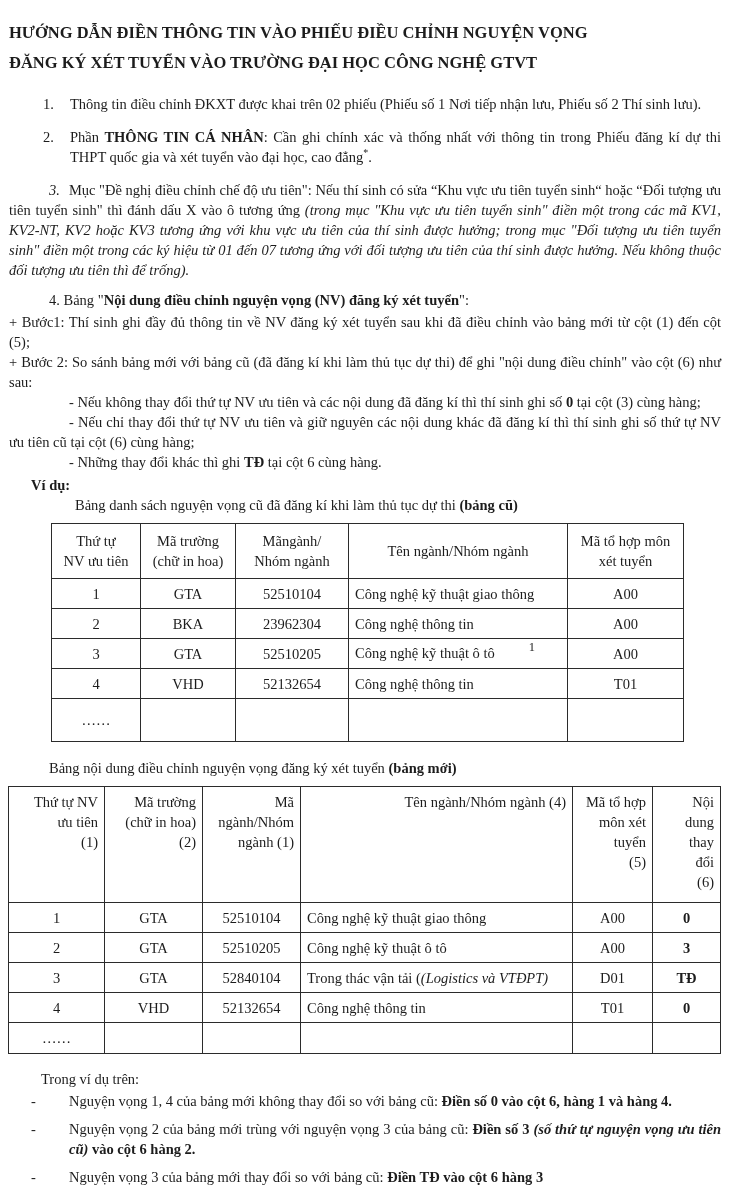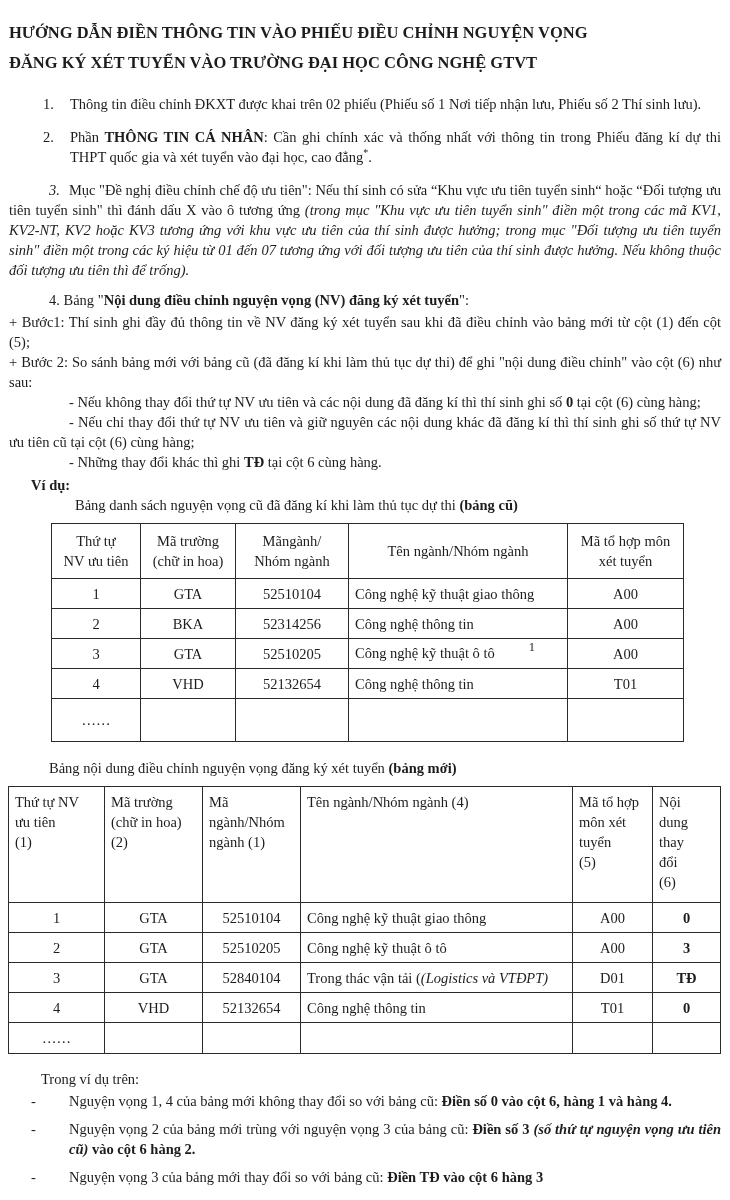--- a/index.html
+++ b/index.html
@@ -33,21 +33,21 @@
   sup.star{font-size:10px;vertical-align:super;line-height:0;}
   table{border-collapse:collapse;table-layout:fixed;}
   td{border:1px solid #2b2b2b;padding:2px 6px;font-size:14.5px;line-height:20px;
      overflow:hidden;}
   .t-old{width:632px;margin-left:42px;}
   .t-old td.hd{text-align:center;vertical-align:middle;white-space:pre-line;height:50px;}
   .t-old td.c{text-align:center;height:25px;}
   .t-old td.l{text-align:left;}
   .t-old tr.dots td{height:38px;}
   .t-new{width:712px;margin-left:-1px;margin-top:2px;}
-  .t-new td.hd{text-align:left;vertical-align:top;white-space:pre-line;height:108px;padding-top:5px;}
+  .t-new td.hd{text-align:right;vertical-align:top;white-space:pre-line;height:108px;padding-top:5px;}
   .t-new td.c{text-align:center;height:25px;}
   .t-new td.l{text-align:left;}
   .t-new tr.dots td{height:26px;}
   .chg{font-weight:bold;text-align:center;}
   .supnote{position:relative;top:-7px;margin-left:34px;font-size:12.5px;}
   .footer{margin-top:10px;}
   .f-intro{margin-left:32px;margin-bottom:2px;margin-top:15px;}
   .fb{display:flex;margin-left:22px;margin-bottom:8px;}
   .fb .dash{flex:0 0 38px;}
   .fb .body{flex:1;text-align:justify;}
@@ -69,21 +69,21 @@
     <span class="body"><span>Phần </span><span class="b">THÔNG TIN CÁ NHÂN</span><span>: Cần ghi chính xác và thống nhất với thông tin trong Phiếu đăng kí dự thi THPT quốc gia và xét tuyển vào đại học, cao đẳng</span><sup class="star">*</sup><span>.</span></span>
   </div>
 
   <p class="para ind j item3"><span class="n3">3.</span><span>Mục "Đề nghị điều chỉnh chế độ ưu tiên": Nếu thí sinh có sửa “Khu vực ưu tiên tuyển sinh“ hoặc “Đối tượng ưu tiên tuyển sinh" thì đánh dấu X vào ô tương ứng </span><span class="it">(trong mục "Khu vực ưu tiên tuyển sinh" điền một trong các mã KV1, KV2-NT, KV2 hoặc KV3 tương ứng với khu vực ưu tiên của thí sinh được hưởng; trong mục "Đối tượng ưu tiên tuyển sinh" điền một trong các ký hiệu từ 01 đến 07 tương ứng với đối tượng ưu tiên của thí sinh được hưởng. Nếu không thuộc đối tượng ưu tiên thì để trống).</span></p>
 
   <p class="para ind" style="margin-bottom:2px;"><span>4. Bảng "</span><span class="b">Nội dung điều chỉnh nguyện vọng (NV) đăng ký xét tuyển</span><span>":</span></p>
 
   <p class="step j">+ Bước1: Thí sinh ghi đầy đủ thông tin về NV đăng ký xét tuyển sau khi đã điều chỉnh vào bảng mới từ cột (1) đến cột (5);</p>
   <p class="step j">+ Bước 2: So sánh bảng mới với bảng cũ (đã đăng kí khi làm thủ tục dự thi) để ghi "nội dung điều chỉnh" vào cột (6) như sau:</p>
 
-  <p class="bullet j"><span>- Nếu không thay đổi thứ tự NV ưu tiên và các nội dung đã đăng kí thì thí sinh ghi số </span><span class="b">0</span><span> tại cột (6) cùng hàng;</span></p>
+  <p class="bullet j"><span>- Nếu không thay đổi thứ tự NV ưu tiên và các nội dung đã đăng kí thì thí sinh ghi số </span><span class="b">0</span><span> tại cột (3) cùng hàng;</span></p>
   <p class="bullet j">- Nếu chỉ thay đổi thứ tự  NV ưu tiên và giữ nguyên các nội dung khác đã đăng kí  thì thí sinh ghi số thứ tự NV ưu tiên cũ tại cột (6) cùng hàng;</p>
   <p class="bullet j"><span>- Những thay đổi khác thì ghi </span><span class="b">TĐ</span><span> tại cột 6 cùng hàng.</span></p>
 
   <p class="vidu">Ví dụ:</p>
 
   <p class="cap-old"><span>Bảng danh sách nguyện vọng cũ đã đăng kí khi làm thủ tục dự thi </span><span class="b">(bảng cũ)</span></p>
 
   <table class="t-old">
     <colgroup>
         <col style="width:89px">
@@ -107,21 +107,21 @@
     <tr>
       <td class="c">1</td>
       <td class="c">GTA</td>
       <td class="c">52510104</td>
       <td class="l">Công nghệ kỹ thuật giao thông</td>
       <td class="c">A00</td>
     </tr>
     <tr>
       <td class="c">2</td>
       <td class="c">BKA</td>
-      <td class="c">52314256</td>
+      <td class="c">23962304</td>
       <td class="l">Công nghệ thông tin</td>
       <td class="c">A00</td>
     </tr>
     <tr>
       <td class="c">3</td>
       <td class="c">GTA</td>
       <td class="c">52510205</td>
       <td class="l"><span>Công nghệ kỹ thuật ô tô</span><span class="supnote">1</span></td>
       <td class="c">A00</td>
     </tr>

